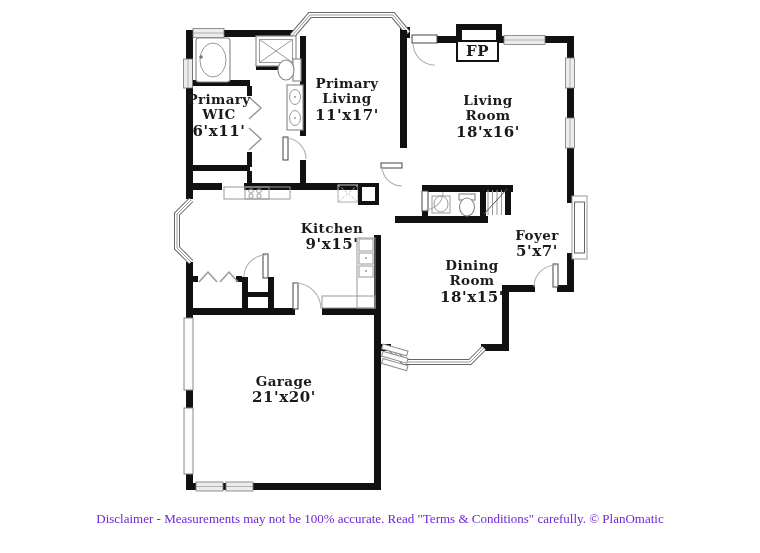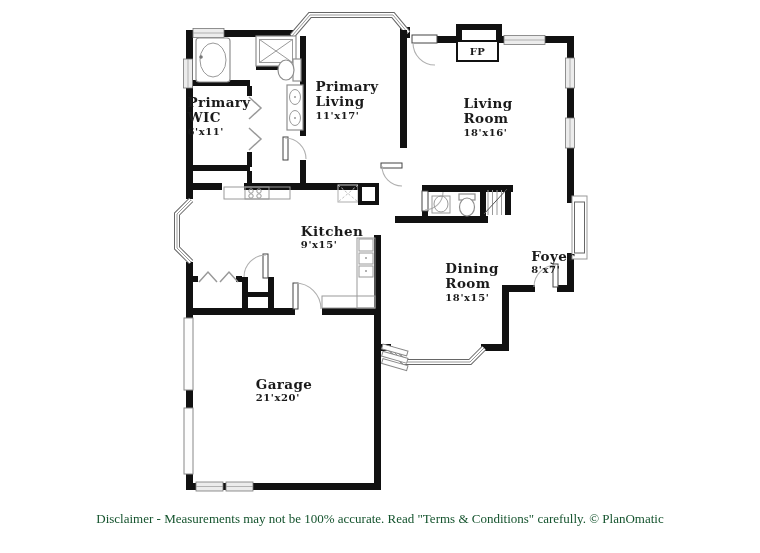--- a/index.html
+++ b/index.html
@@ -17,29 +17,29 @@
   .fxl { fill:none; stroke:#9a9a9a; stroke-width:1; }
   .arc { fill:none; stroke:#b0b0b0; stroke-width:1.1; }
   .leaf{ fill:#ffffff; stroke:#444; stroke-width:1; }
   .gdoor { fill:#fdfdfd; stroke:#888; stroke-width:1; }
   .st  { stroke:#999; stroke-width:1; fill:none; }
   .stdiag { stroke:#555; stroke-width:1; fill:none; }
   .chev { fill:none; stroke:#999; stroke-width:1.5; }
   .pantry { fill:none; stroke:#b5b5b5; stroke-width:1.1; }
   .pantryx { fill:none; stroke:#c0c0c0; stroke-width:1; stroke-dasharray:2.5 2; }
   .fpbox { fill:#ffffff; stroke:var(--wall); stroke-width:2; }
-  .room-label { position:absolute; transform:translate(-50%,-50%); 
+  .room-label { position:absolute; transform:translate(-50%,-50%); text-align:center;
                 color:var(--text); font-weight:bold; font-size:13.5px; line-height:1.13;
                 letter-spacing:0.4px; white-space:nowrap; }
   .room-label span { display:block; }
-  .room-label .dims { font-size:10px; letter-spacing:0.6px; }
+  .room-label .dims { font-size:15px; letter-spacing:0.6px; }
   .fp-label { position:absolute; transform:translate(-50%,-50%); color:var(--text);
-              font-weight:bold; font-size:10px; letter-spacing:0.5px; }
+              font-weight:bold; font-size:15px; letter-spacing:0.5px; }
   .disclaimer { position:absolute; left:0; right:0; top:511px; text-align:center;
-                font-family:"Liberation Serif", serif; font-size:13px; color:#14532d; }
+                font-family:"Liberation Serif", serif; font-size:13px; color:#6d28d9; }
 </style>
 </head>
 <body>
 
 <div class="plan-wrap">
 
 <svg class="plan-svg" width="760" height="553" viewBox="0 0 760 553">
 
   <g>
     <rect class="w" x="188" y="30" width="104" height="7"></rect>
@@ -258,23 +258,23 @@
   </div>
   <div class="room-label" style="left:332px; top:237px;">
     <span>Kitchen</span>
     <span class="dims">9'x15'</span>
   </div>
   <div class="room-label" style="left:472px; top:282px;">
     <span>Dining</span>
     <span>Room</span>
     <span class="dims">18'x15'</span>
   </div>
-  <div class="room-label" style="left:537px; top:262px;margin-left:16px;">
+  <div class="room-label" style="left:537px; top:244px;">
     <span>Foyer</span>
-    <span class="dims">8'x7'</span>
+    <span class="dims">5'x7'</span>
   </div>
   <div class="room-label" style="left:284px; top:390px;">
     <span>Garage</span>
     <span class="dims">21'x20'</span>
   </div>
 
   <div class="fp-label" style="left:477.5px; top:51px;">FP</div>
 
   <div class="disclaimer">Disclaimer - Measurements may not be 100% accurate. Read "Terms &amp; Conditions" carefully. © PlanOmatic</div>
 </div>

